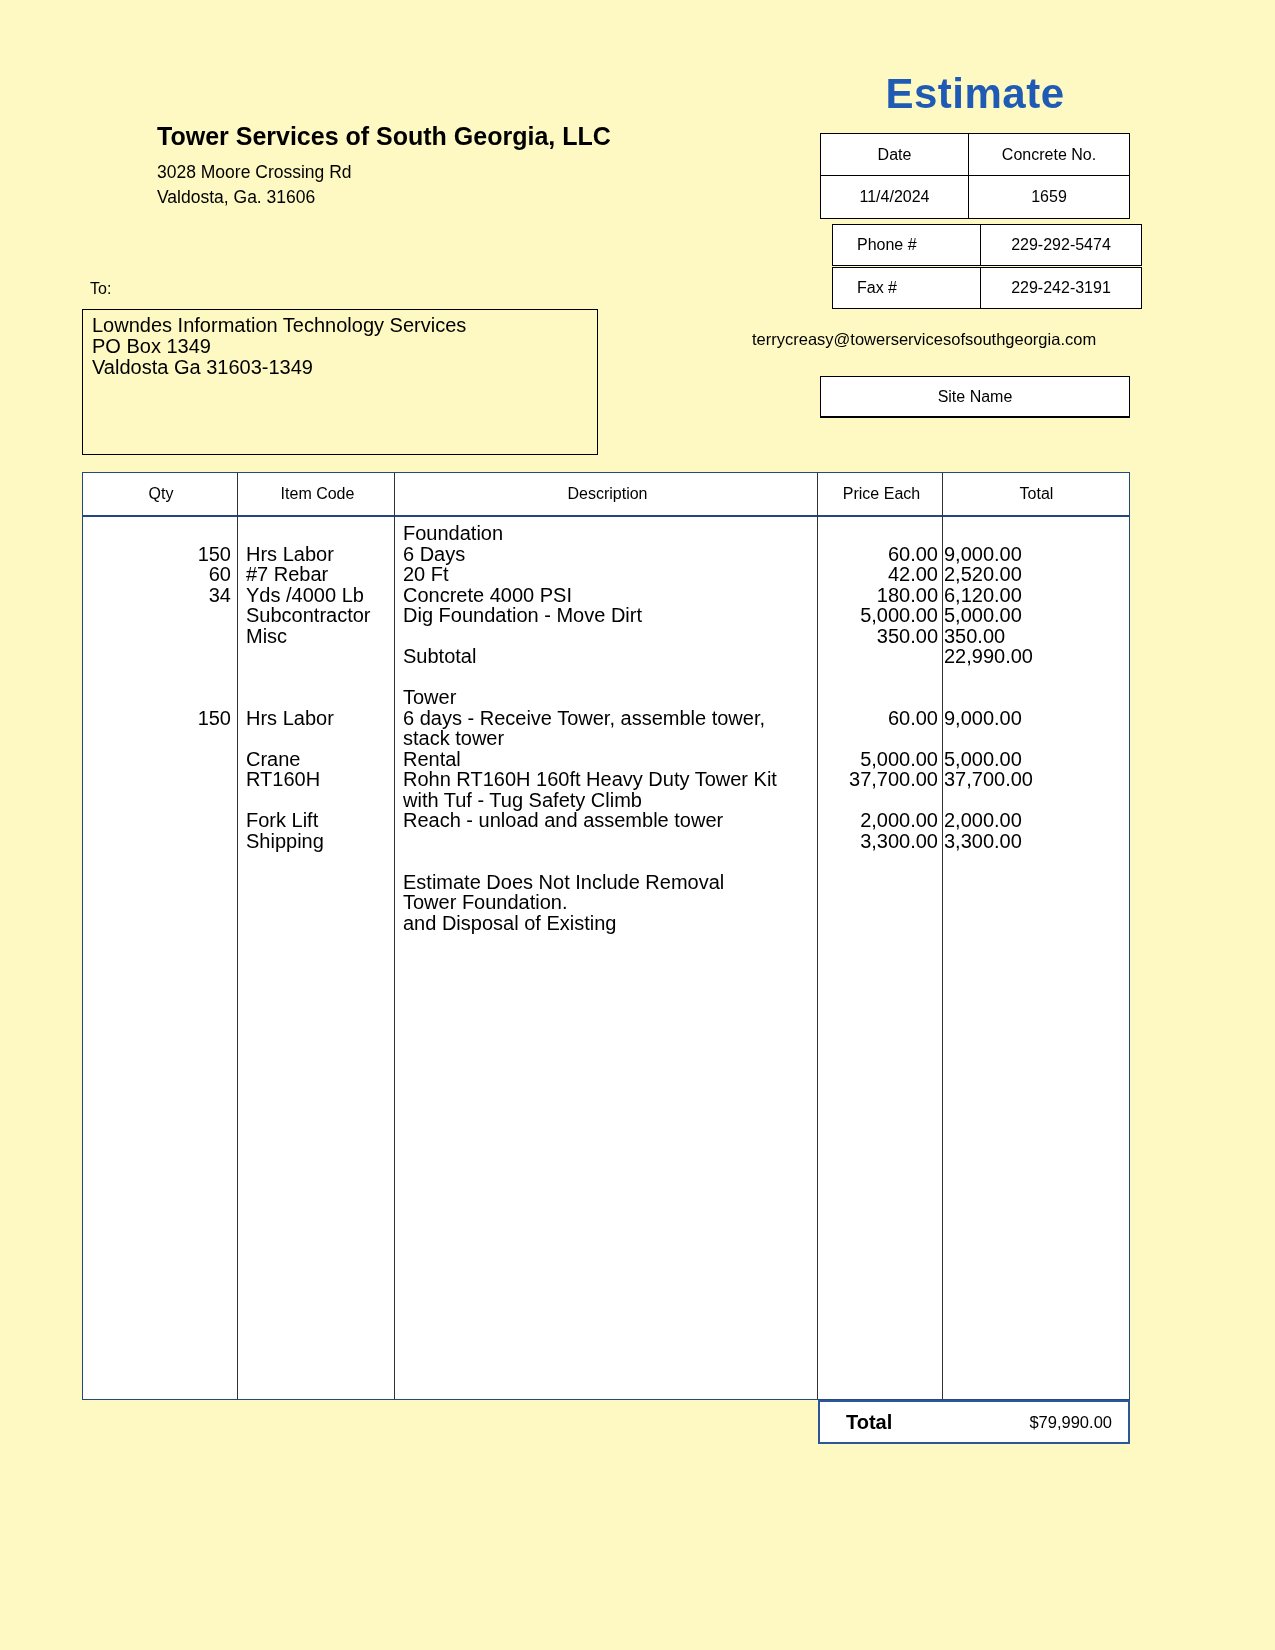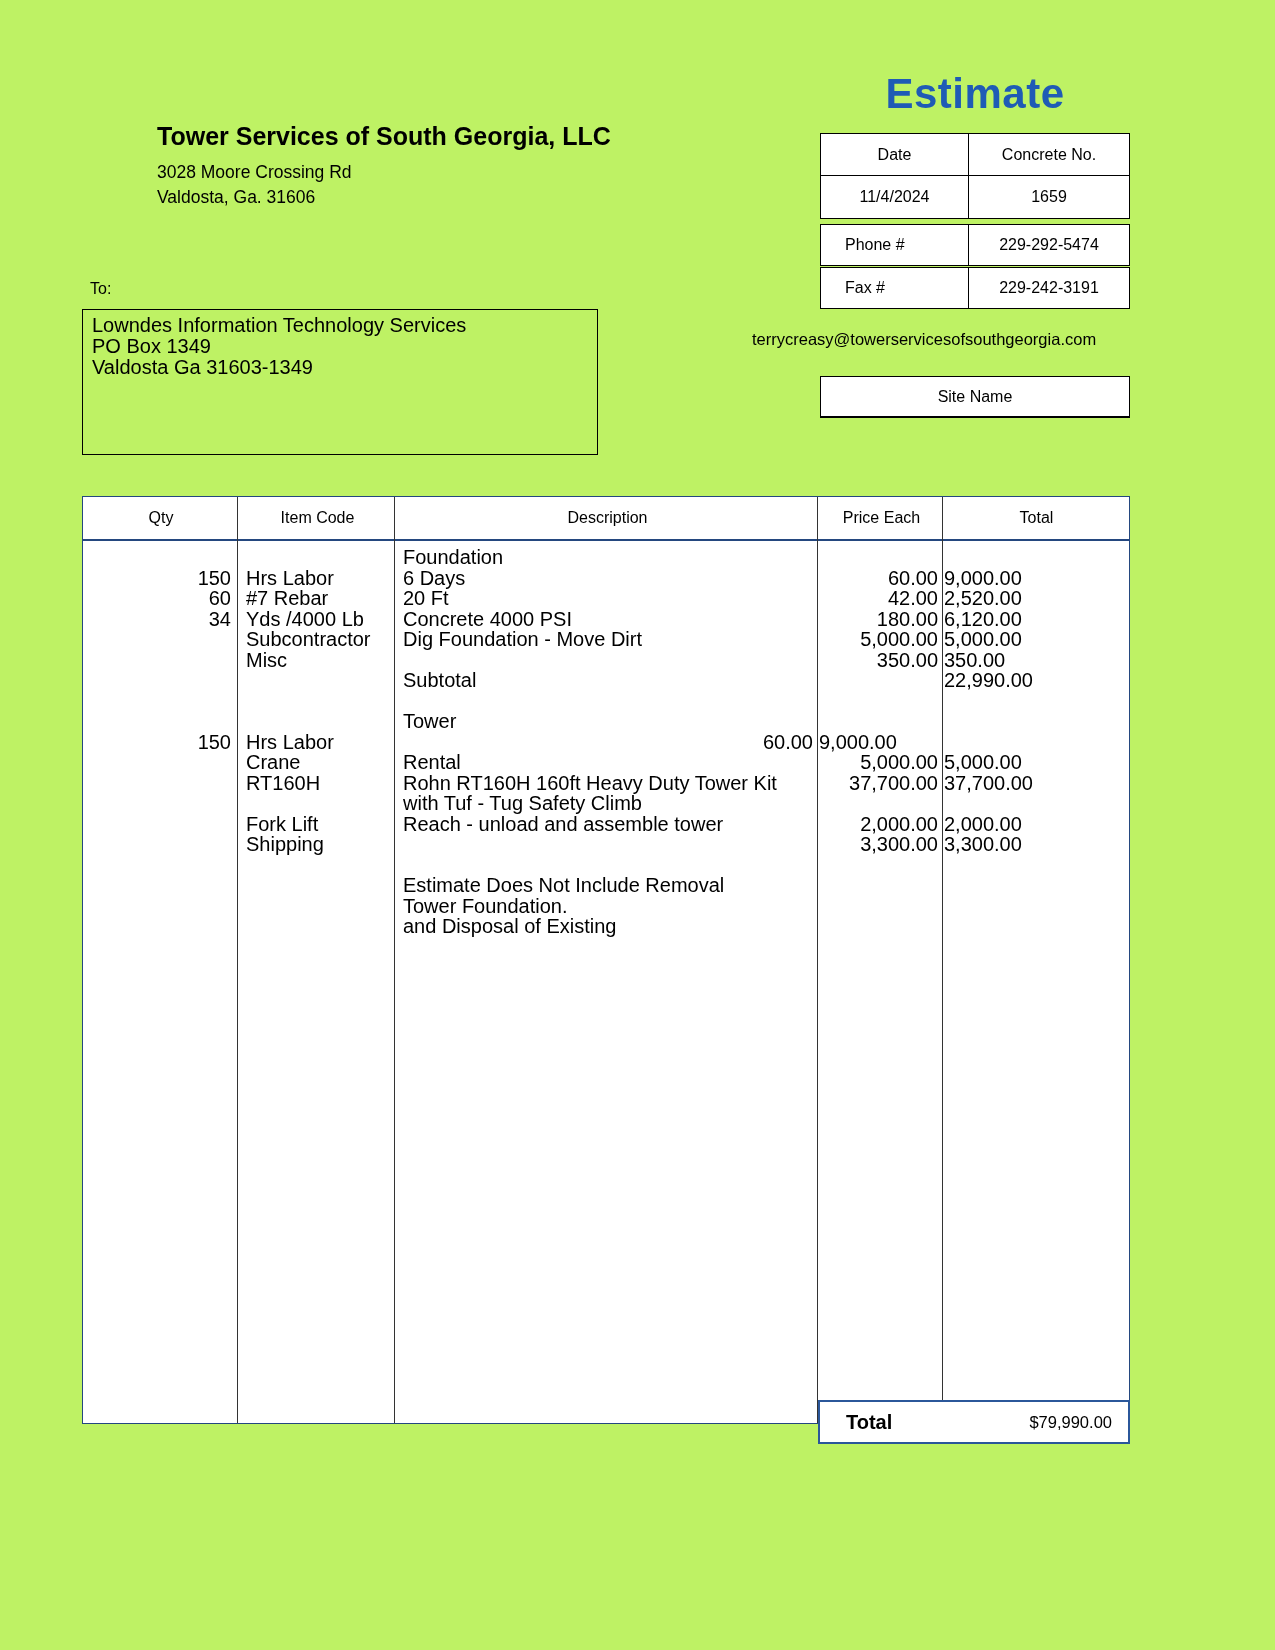--- a/index.html
+++ b/index.html
@@ -3,21 +3,21 @@
 <meta charset="utf-8">
 <style>
   * { margin:0; padding:0; box-sizing:border-box; }
   html,body { background:#ffffff; }
   body {
     width:1275px; height:1650px;
     font-family:"Liberation Sans", sans-serif;
     color:#000;
     position:relative;
   }
-  .page { position:relative; width:1275px; height:1650px; background:#bef264; overflow:hidden;padding-left:20px; }
+  .page { position:relative; width:1275px; height:1650px; background:#fef9c3; overflow:hidden;padding-left:20px; }
 
   .title {
     position:absolute; left:820px; top:70px; width:310px;
     text-align:center; font-size:42px; font-weight:700; color:#1f5bb5;
     letter-spacing:0.5px;
   }
   .company-name {
     position:absolute; left:157px; top:122px;
     font-size:25px; font-weight:700;
   }
@@ -38,21 +38,21 @@
     border:1.5px solid #000; background:#fff;
   }
   .date-table { top:133px; display:grid; grid-template-columns:148px 1fr; }
   .date-table .cell {
     height:42px; display:flex; align-items:center; justify-content:center;
     font-size:16px;
   }
   .date-table .cell.c0 { border-right:1.5px solid #000; }
   .date-table .cell.head { border-bottom:1.5px solid #000; }
 
-  .contact-row { display:grid; grid-template-columns:148px 1fr; height:42px; }
+  .contact-row { display:grid; grid-template-columns:148px 1fr; height:42px;margin-left:12px; }
   .phone-row { top:224px; }
   .fax-row { top:267px; }
   .contact-row .lbl {
     display:flex; align-items:center; padding-left:24px;
     border-right:1.5px solid #000; font-size:16px;
   }
   .contact-row .val {
     display:flex; align-items:center; justify-content:center; font-size:16px;
   }
 
@@ -145,21 +145,21 @@
     <div class="lbl">Fax #</div>
     <div class="val">229-242-3191</div>
   </div>
 
   <div class="email">terrycreasy@towerservicesofsouthgeorgia.com</div>
 
   <div class="info-table site-box">
     <div class="site-head">Site Name</div>
   </div>
 
-  <div class="main-table" style="border-color: rgb(36, 71, 127); margin-top: 24px;">
+  <div class="main-table" style="border-color: rgb(36, 71, 127);">
     <div class="vline v1"></div>
     <div class="vline v2"></div>
     <div class="vline v3"></div>
     <div class="vline v4"></div>
 
     <div class="thead">
       <div class="hcell">Qty</div>
       <div class="hcell">Item Code</div>
       <div class="hcell">Description</div>
       <div class="hcell">Price Each</div>
@@ -227,20 +227,21 @@
           <div class="trow">
             <div class="tcell qty"></div>
             <div class="tcell code"></div>
             <div class="tcell desc">Tower</div>
             <div class="tcell price"></div>
             <div class="tcell total"></div>
           </div>
           <div class="trow">
             <div class="tcell qty">150</div>
             <div class="tcell code">Hrs Labor</div>
+            <div class="tcell desc">6 days - Receive Tower, assemble tower, stack tower</div>
             <div class="tcell price">60.00</div>
             <div class="tcell total">9,000.00</div>
           </div>
           <div class="trow">
             <div class="tcell qty"></div>
             <div class="tcell code">Crane</div>
             <div class="tcell desc">Rental</div>
             <div class="tcell price">5,000.00</div>
             <div class="tcell total">5,000.00</div>
           </div>

